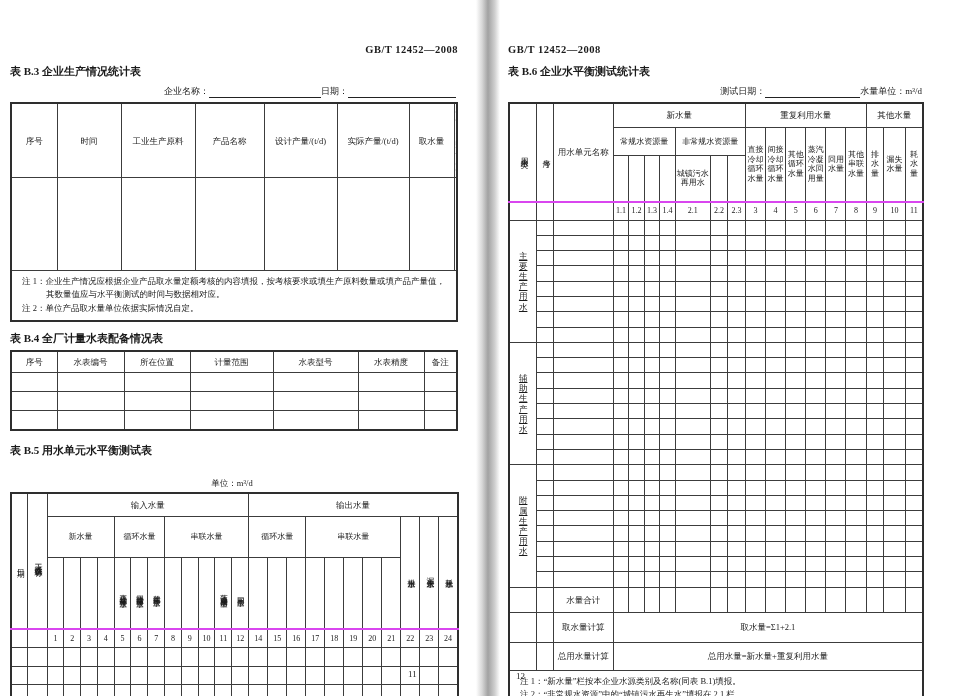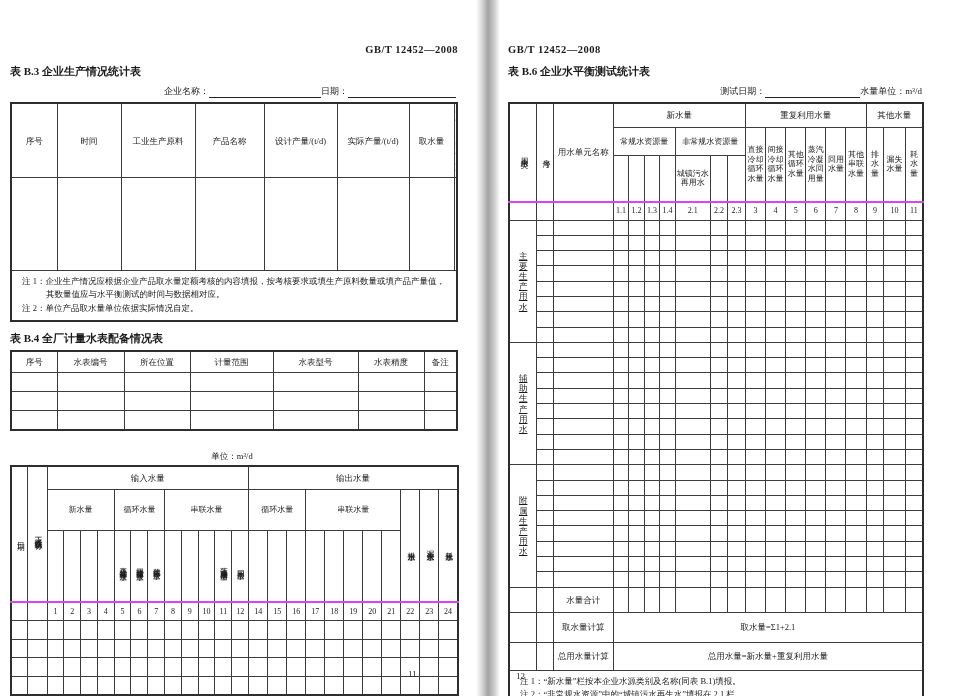--- a/index.html
+++ b/index.html
@@ -148,20 +148,21 @@
             <td></td>
             <td></td>
             <td></td>
             <td></td>
             <td></td>
             <td></td>
           </tr>
     </tbody>
       </table>
 
+    <div class="tbl-title" style="margin-top:12px">表 B.5  用水单元水平衡测试表</div>
     <div class="unit-line">单位：m³/d</div>
     <table style="margin-top:2px">
       <colgroup>
         <col style="width:16px">
           <col style="width:20px">
         <col span="12" style="width:16.8px">
         <col span="8" style="width:19px">
         <col span="3" style="width:19px">
       </colgroup>
       <tbody>

